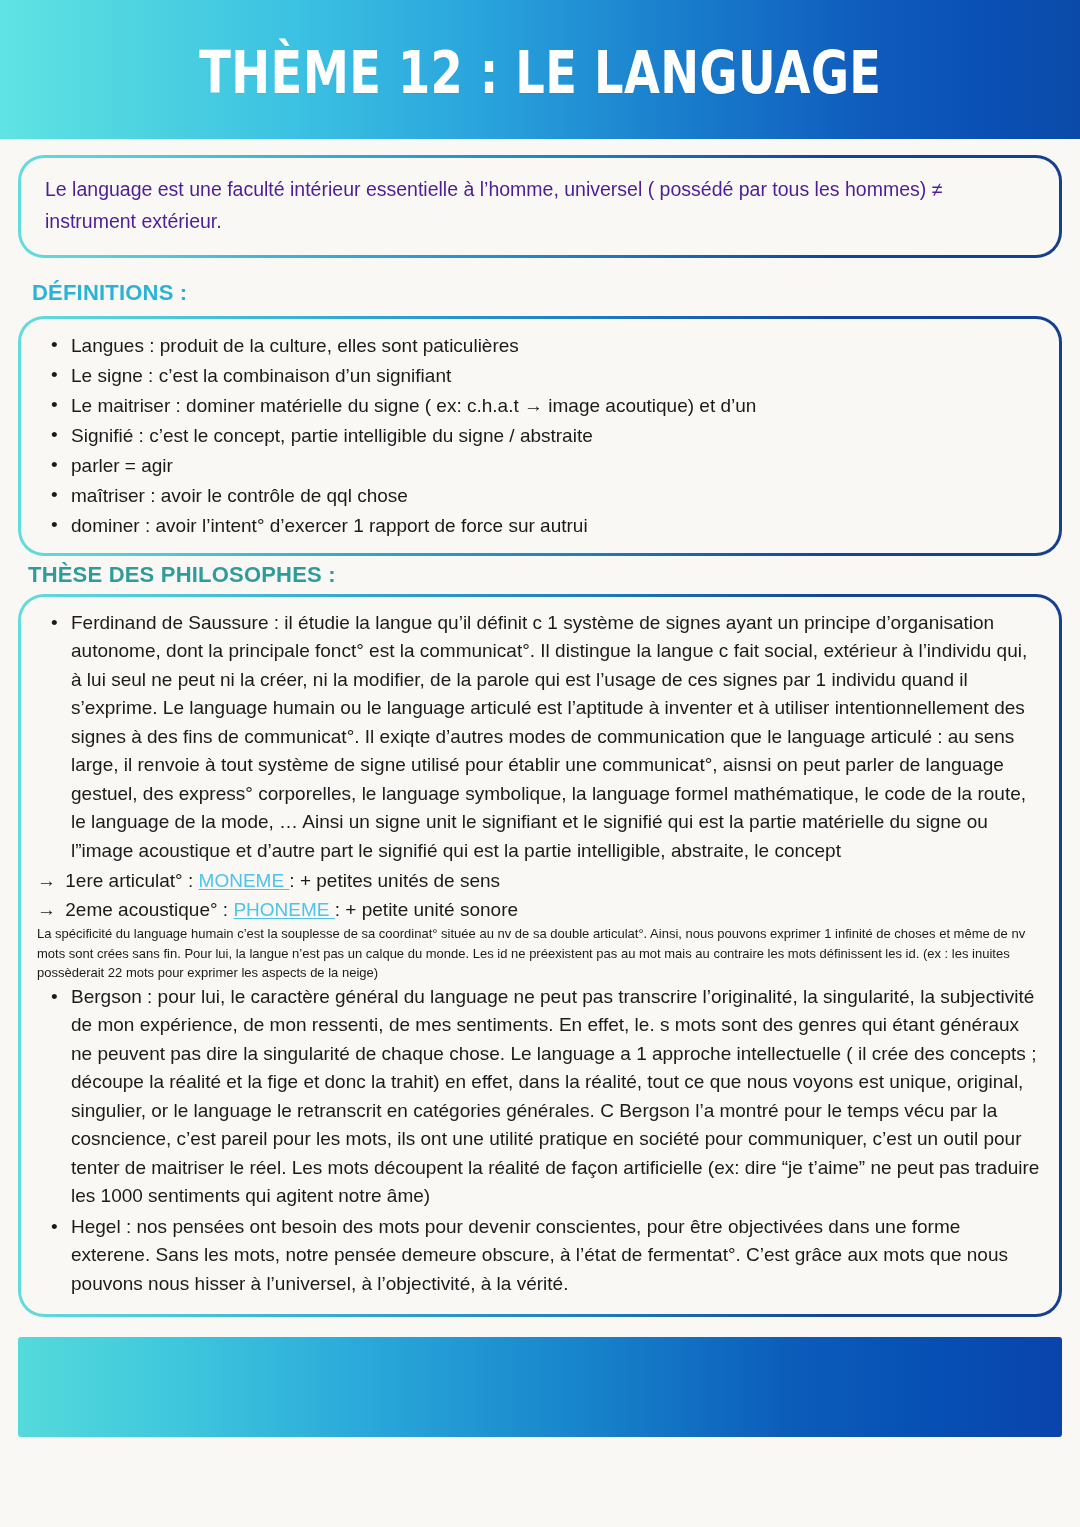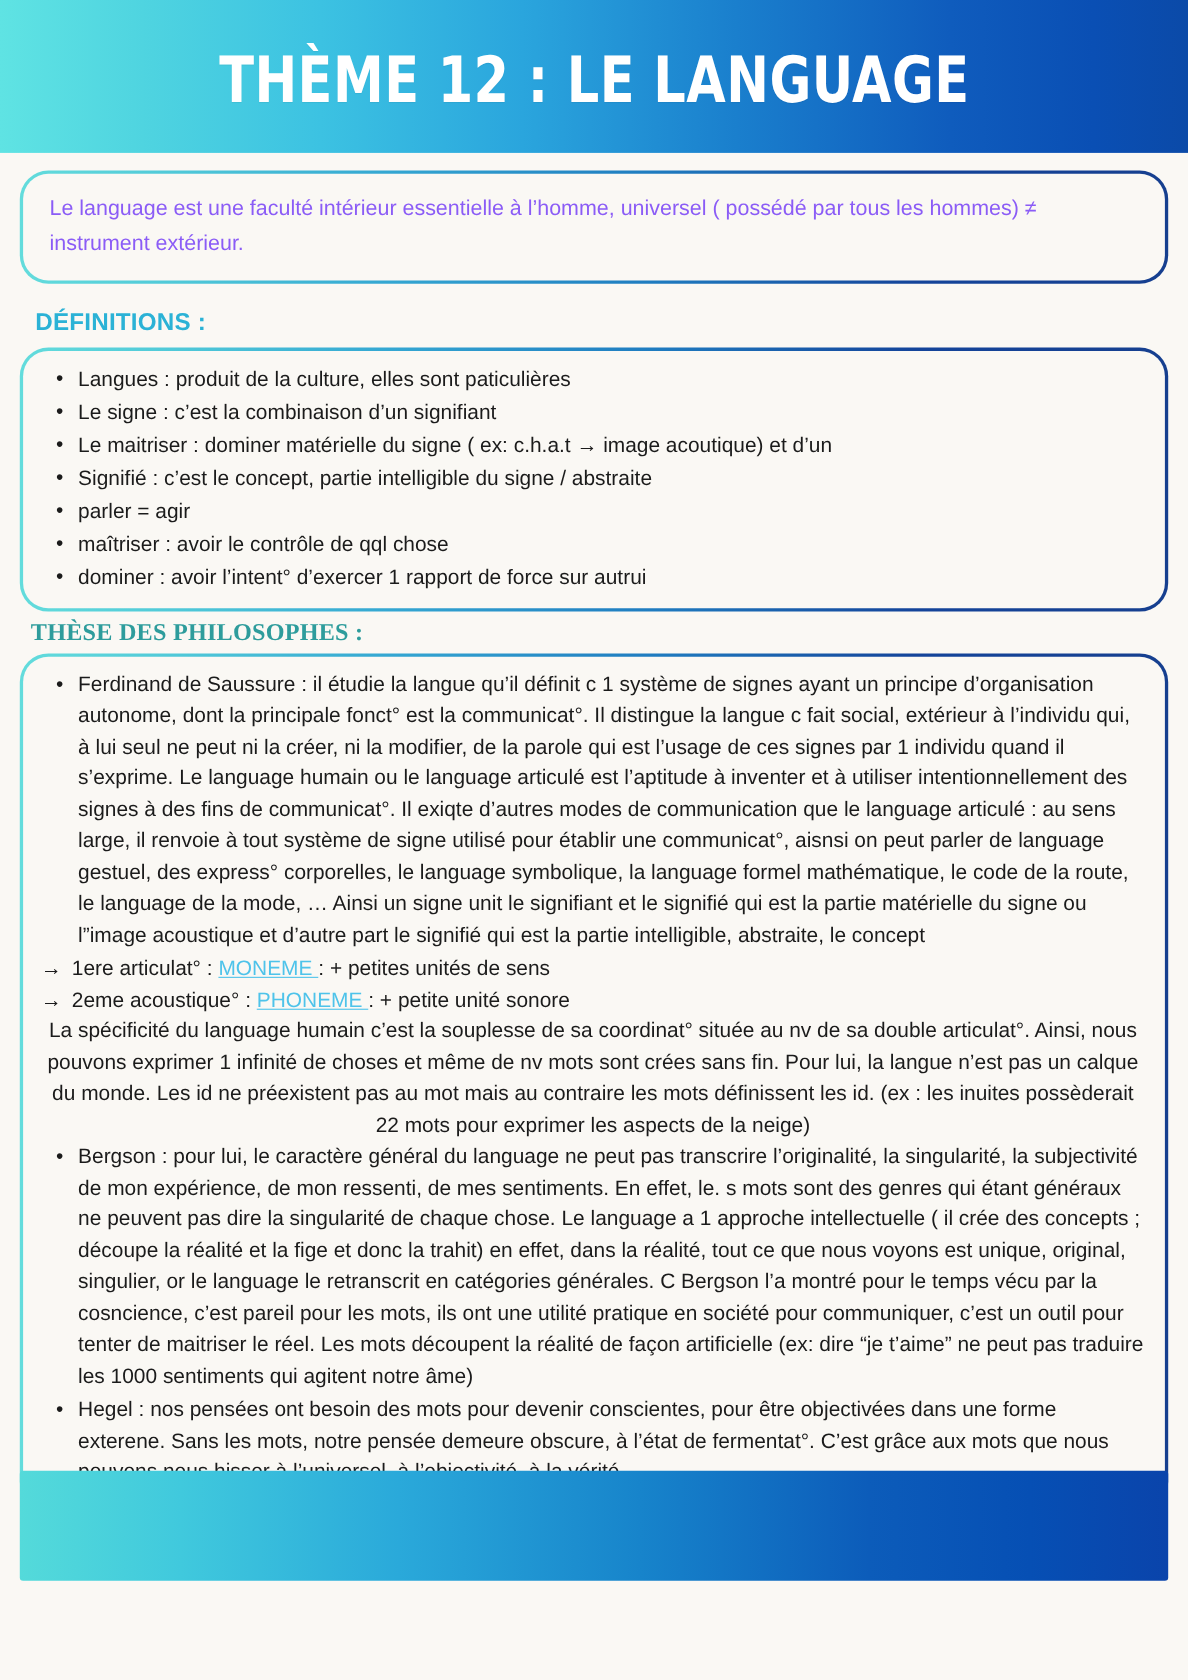--- a/index.html
+++ b/index.html
@@ -73,37 +73,36 @@
     background: #faf8f4;
     border-radius: 23px;
     padding: 14px 20px 14px 22px;
   }
 
   .intro-box { margin: 16px 0 0 0; }
   .intro-box .gbox-inner { padding: 16px 22px 18px 24px; }
   .intro-text {
     font-size: 19.5px;
     line-height: 1.62;
-    color: #8b5cf6;
+    color: #4c1d95;
   }
 
   
   .section-heading {
     font-size: 22px;
     font-weight: bold;
     letter-spacing: 0.2px;
   }
   .heading-definitions {
     color: #2bb2d6;
     margin: 22px 0 10px 14px;
   }
   .heading-thesis {
     color: #2e9c9c;
     margin: 6px 0 6px 10px;
-    font-family: Liberation Serif, serif;
   }
 
   
   .def-box .gbox-inner { padding: 12px 20px 12px 16px; }
   ul.def-list {
     margin: 0;
     padding: 0 0 0 34px;
     list-style: none;
   }
   ul.def-list li {
@@ -157,25 +156,24 @@
     color: #1b1b1b;
   }
   .arrow-glyph { margin-right: 4px; }
   .kw {
     color: #4ec3ea;
     text-decoration: underline;
     text-underline-offset: 2px;
   }
 
   .plain-para {
-    font-size: 19px;
+    font-size: 13px;
     line-height: 1.50;
     margin: 0;
     color: #1b1b1b;
-    text-align: center;
   }
 
   
   .footer-bar {
     position: absolute;
     left: 18px;
     bottom: 90px;
     width: 1044px;
     height: 100px;
     border-radius: 3px;

